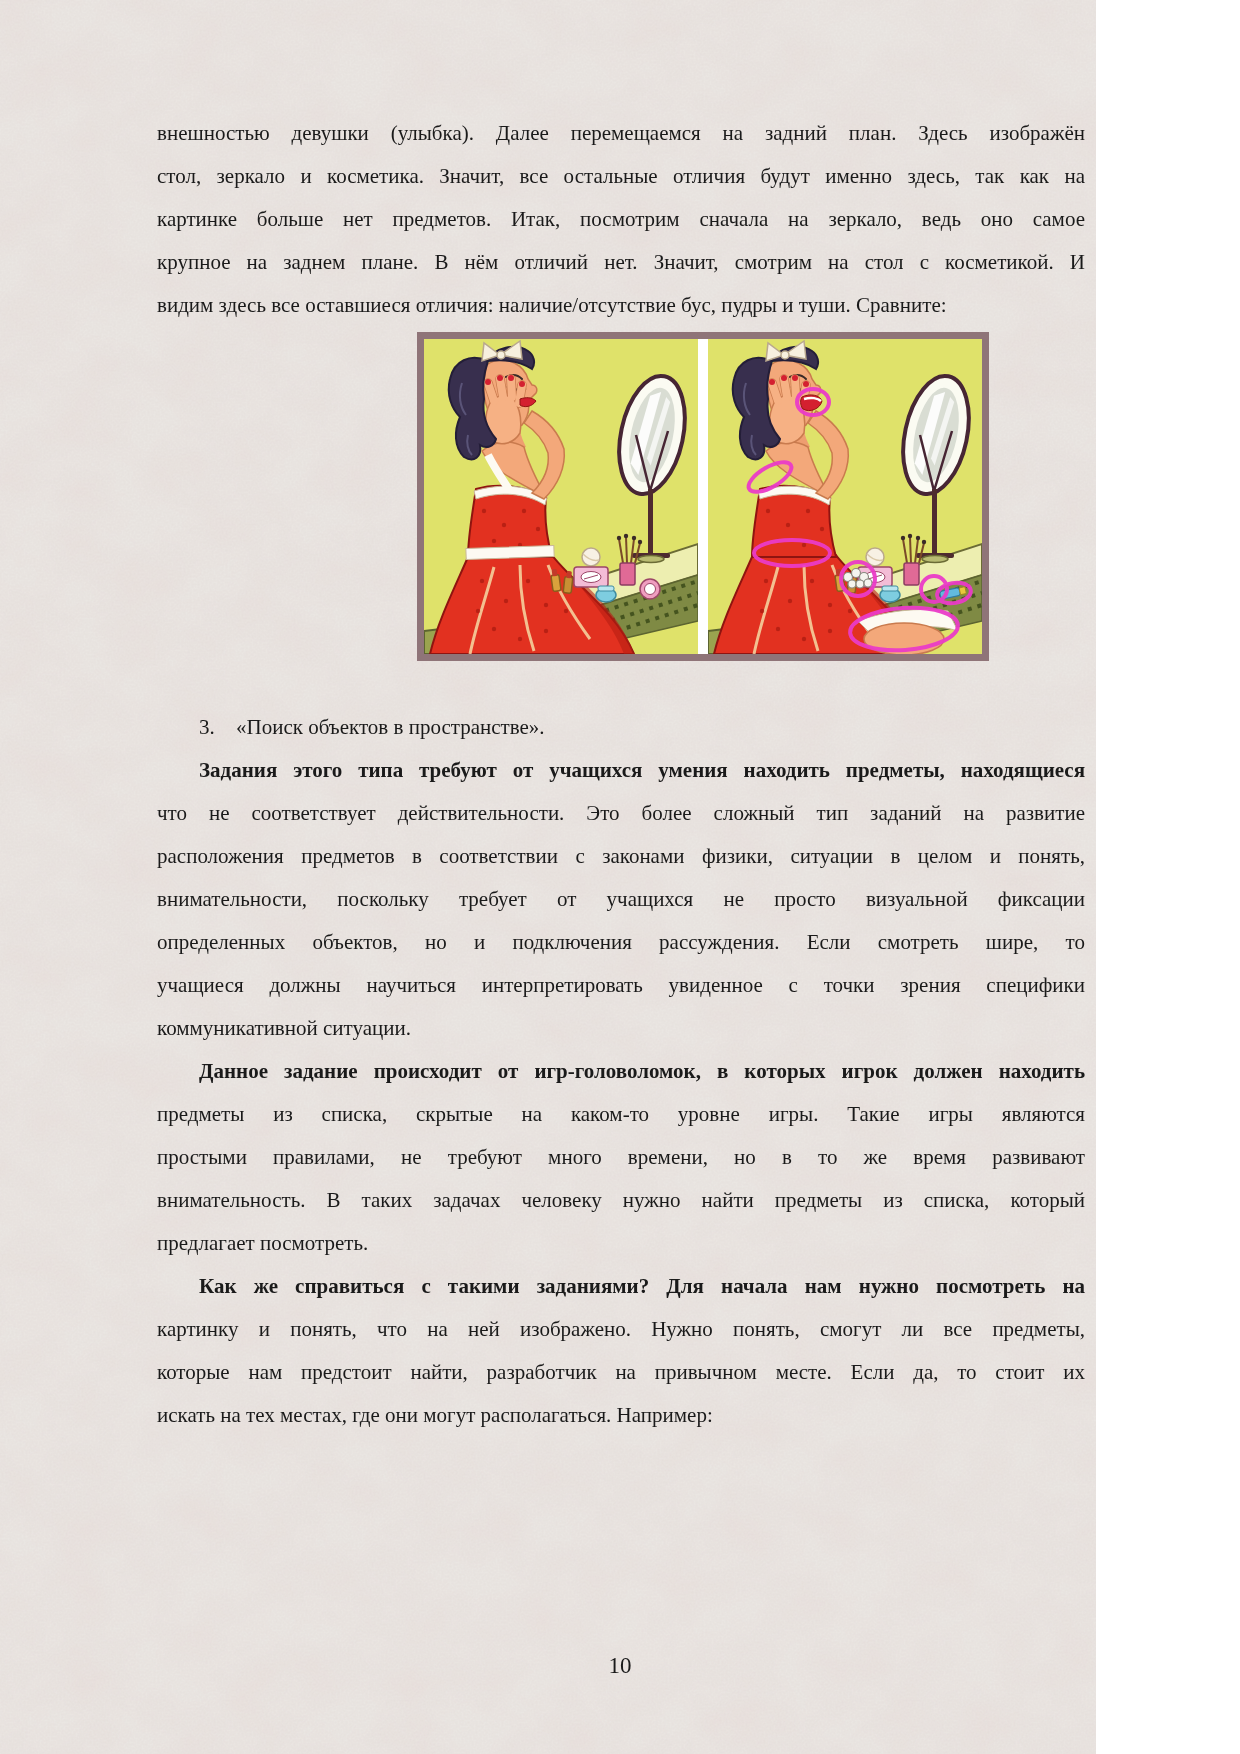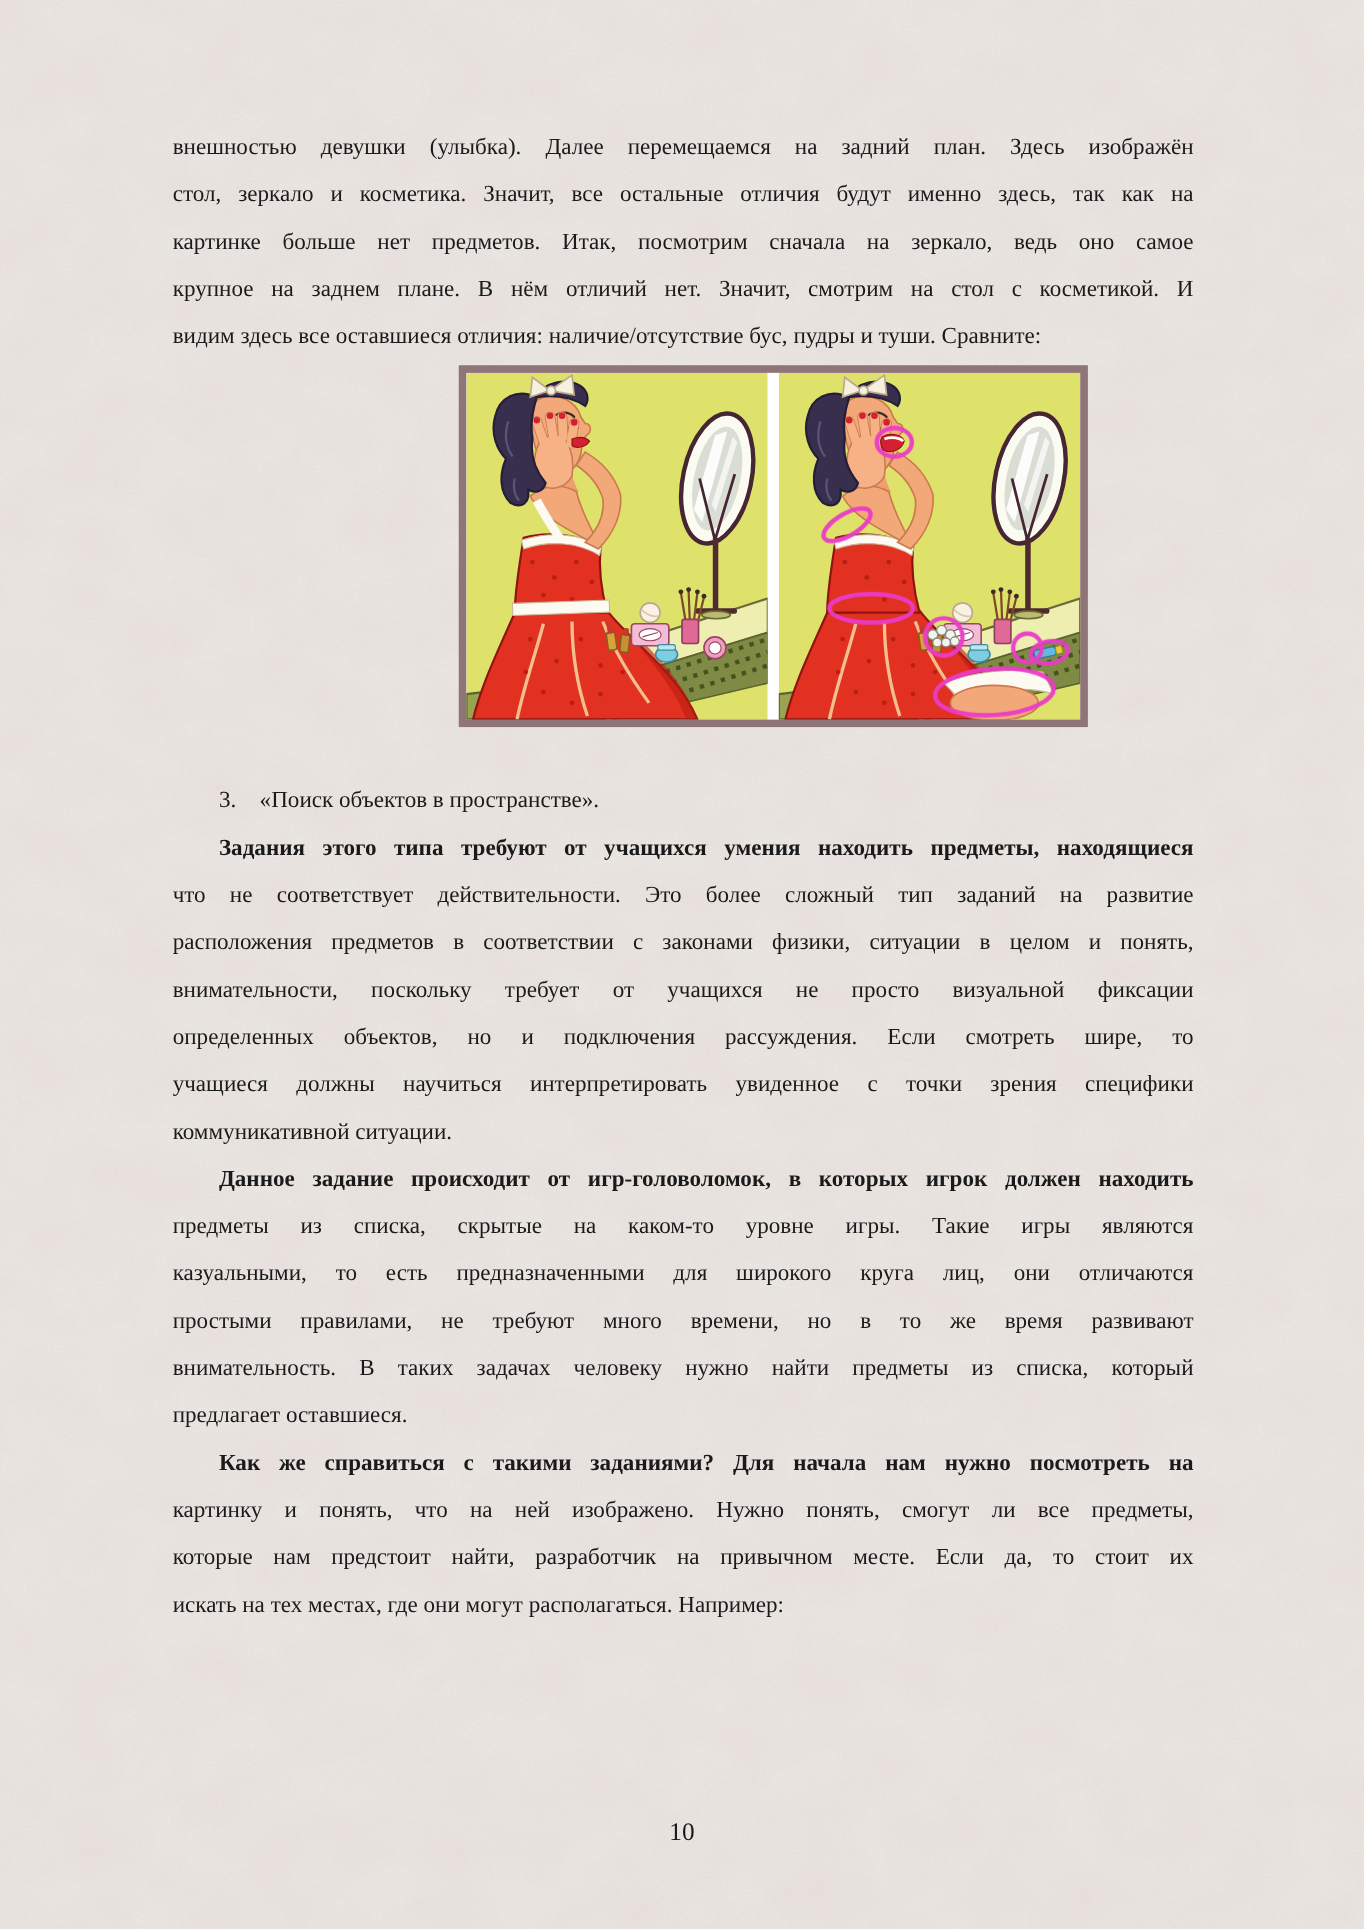--- a/index.html
+++ b/index.html
@@ -1,17 +1,17 @@
 <!DOCTYPE html>
 <html lang="ru"><head>
 <meta charset="utf-8">
 <style>
   html,body{margin:0;padding:0;}
   body{font-family:"Liberation Serif","DejaVu Serif",serif;color:#1a1a1a;}
-  .page{position:relative;width:1240px;height:1754px;overflow:hidden;background:#737373;}
+  .page{position:relative;width:1096px;height:1754px;overflow:hidden;background:#fdba74;}
   .bg{position:absolute;left:0;top:0;width:1240px;height:1754px;}
   .textblock{position:absolute;left:157px;width:928px;font-size:21px;line-height:43px;}
   .para .line{text-align:justify;text-align-last:justify;}
   .para .line-last{text-align-last:left;}
   .para.indent .line-first{text-indent:42px;font-weight:bold;}
   .p1{top:112px;}
   .flow{top:706px;}
   .hline{height:43px;}
   .hnum{display:inline-block;margin-left:42px;}
   .htxt{display:inline-block;margin-left:16px;}
@@ -242,24 +242,23 @@
         <div class="line">что не соответствует действительности. Это более сложный тип заданий на развитие</div>
         <div class="line">расположения предметов в соответствии с законами физики, ситуации в целом и понять,</div>
         <div class="line">внимательности, поскольку требует от учащихся не просто визуальной фиксации</div>
         <div class="line">определенных объектов, но и подключения рассуждения. Если смотреть шире, то</div>
         <div class="line">учащиеся должны научиться интерпретировать увиденное с точки зрения специфики</div>
         <div class="line line-last">коммуникативной ситуации.</div>
       </div>
     <div class="para indent">
         <div class="line line-first">Данное задание происходит от игр-головоломок, в которых игрок должен находить</div>
         <div class="line">предметы из списка, скрытые на каком-то уровне игры. Такие игры являются</div>
-        <div class="line">казуальными, то есть предназначенными для широкого круга лиц, они отличаются</div>
         <div class="line">простыми правилами, не требуют много времени, но в то же время развивают</div>
         <div class="line">внимательность. В таких задачах человеку нужно найти предметы из списка, который</div>
-        <div class="line line-last">предлагает оставшиеся.</div>
+        <div class="line line-last">предлагает посмотреть.</div>
       </div>
     <div class="para indent">
         <div class="line line-first">Как же справиться с такими заданиями? Для начала нам нужно посмотреть на</div>
         <div class="line">картинку и понять, что на ней изображено. Нужно понять, смогут ли все предметы,</div>
         <div class="line">которые нам предстоит найти, разработчик на привычном месте. Если да, то стоит их</div>
         <div class="line line-last">искать на тех местах, где они могут располагаться. Например:</div>
       </div>
   </div>
 
   <div class="pagenum">10</div>

